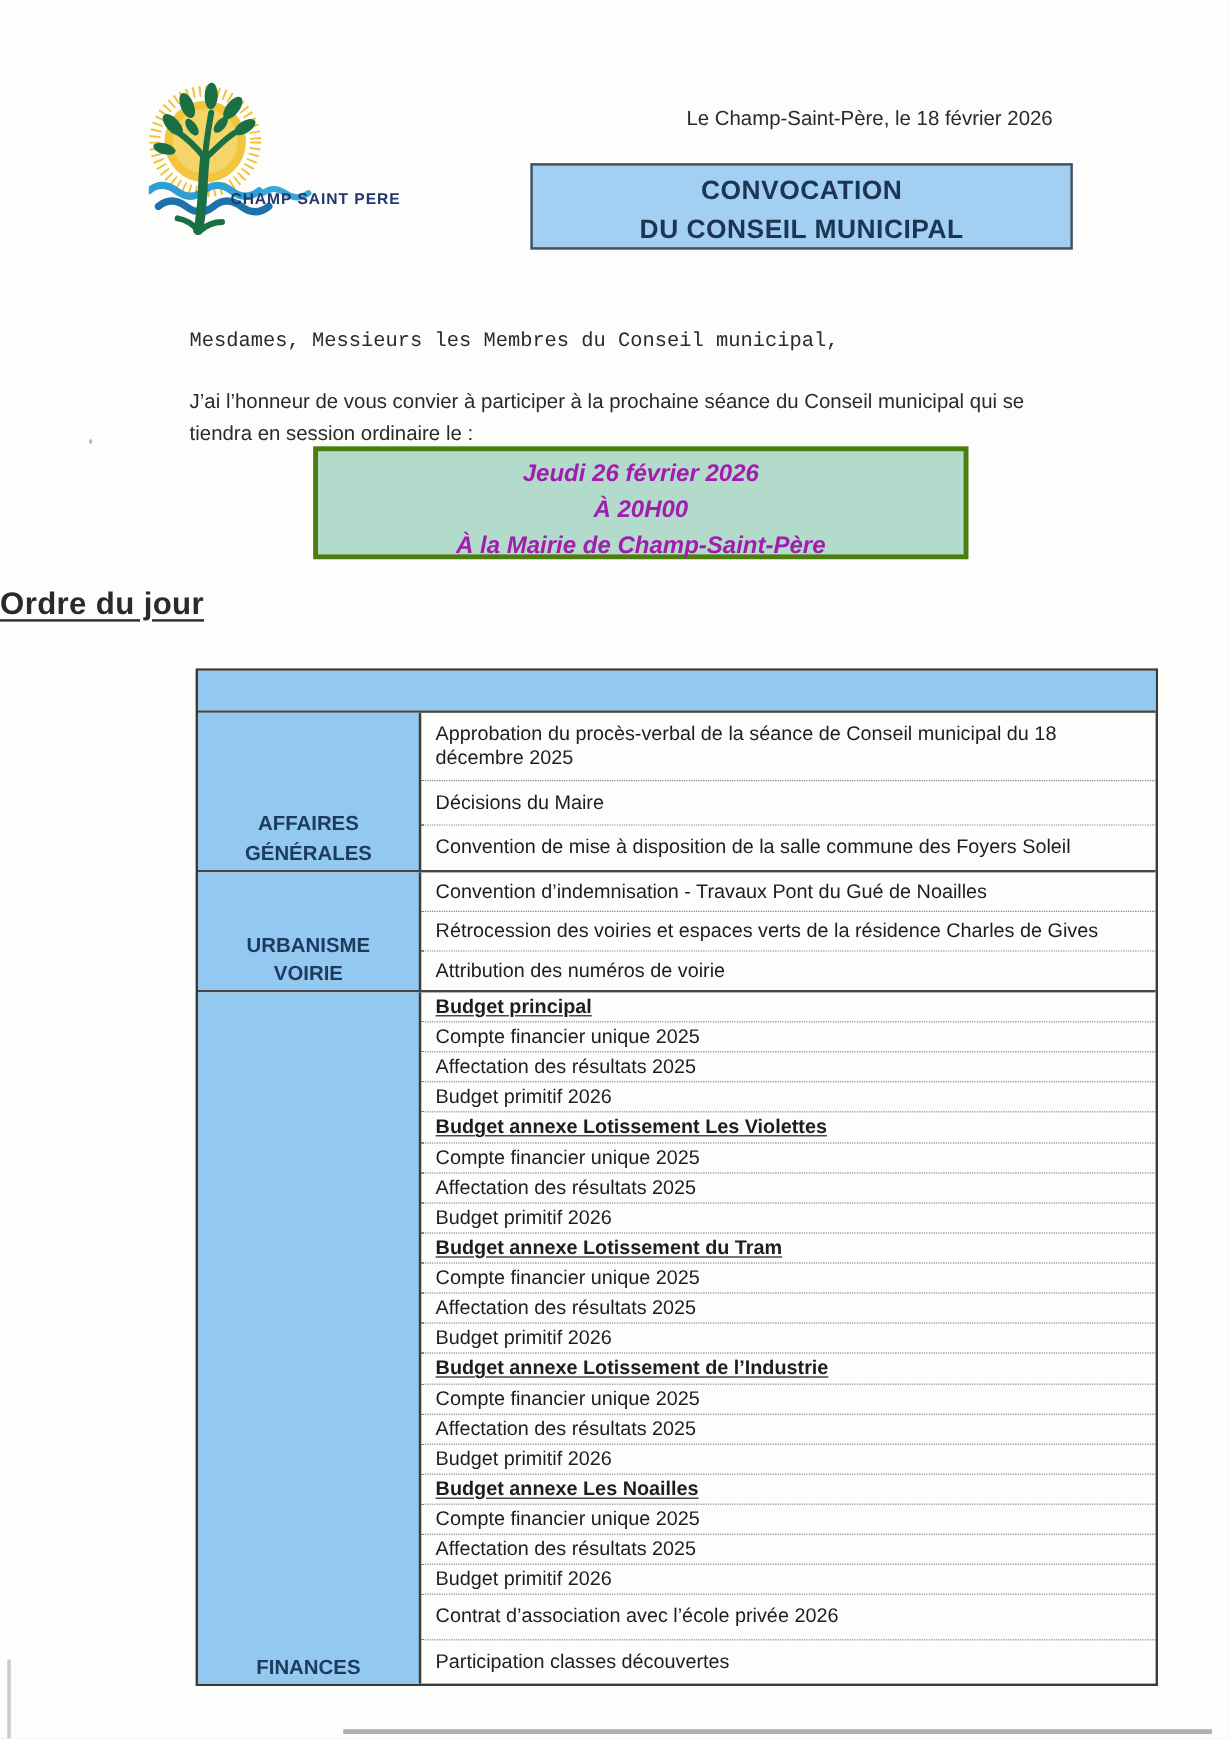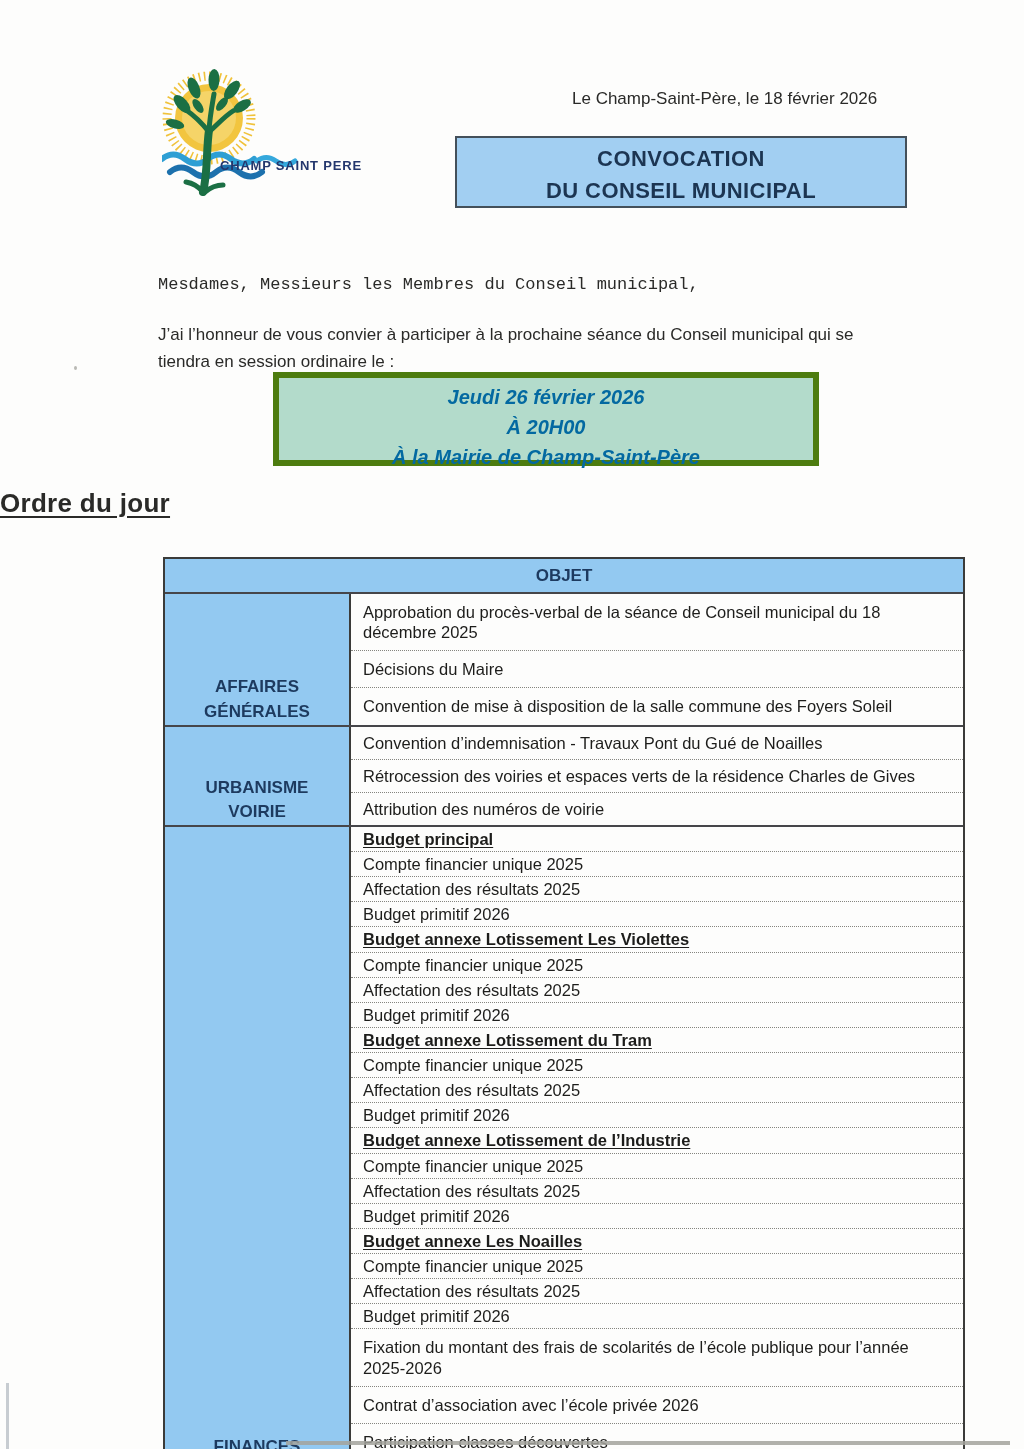--- a/index.html
+++ b/index.html
@@ -8,56 +8,56 @@
     position:relative;
     width:1024px; height:1449px;
     margin:0 auto;
     background:#fdfdfc;
     font-family:"Liberation Sans", sans-serif;
     color:#1d1d1b;
     overflow:hidden;
   }
 
   
-  .logo { position:absolute; left:152px; top:66px; width:230px; height:135px;text-align:center; }
+  .logo { position:absolute; left:124px; top:66px; width:230px; height:135px; }
   .logo-text {
     position:absolute; left:68px; top:92px;
     font-size:13px; font-weight:bold; letter-spacing:0.8px;
     color:#24376d; white-space:nowrap;
   }
   .date-line {
     position:absolute; left:572px; top:89px;
     font-size:17px; color:#2a2a28;
   }
   .convocation-box {
-    position:absolute; left:455px; top:136px; width:452px; height:72px;
+    position:absolute; left:442px; top:136px; width:452px; height:72px;
     background:var(--c-header_blue, #a2cff2);
     border:2px solid #44505a;
     text-align:center;
     font-size:22px; font-weight:bold; letter-spacing:0.4px;
     color:#1c3552;
     line-height:1.45; padding-top:5px;
   }
 
   
   .salutation {
     position:absolute; left:158px; top:258px;
     font-size:17px; color:#2a2a28;font-family:Liberation Mono, monospace;
   }
   .intro {
     position:absolute; left:158px; top:304px;
     font-size:17px; color:#2a2a28; line-height:1.6;
   }
   .meeting-box {
-    position:absolute; left:273px; top:372px; width:546px; height:94px;
+    position:absolute; left:261px; top:372px; width:546px; height:94px;
     background:var(--c-meeting_green, #b3dbcb);
-    border:6px solid #4d7c0f;
+    border:4px solid #4d7c0f;
     text-align:center;
     font-size:20px; font-weight:bold; font-style:italic;
-    color:#0369a1; line-height:1.5; padding-top:4px;
+    color:#a21caf; line-height:1.5; padding-top:4px;
   }
   .agenda-title {
     position:absolute; left:0; top:488px; width:100%;
     margin:0; text-align:left;
     font-size:26px; font-weight:bold; text-decoration:underline;
     text-underline-offset:4px;
     color:#2a2a28; letter-spacing:0.3px;
   }
 
   
@@ -162,21 +162,20 @@
   <div class="meeting-box">
     <div>Jeudi 26 février 2026</div>
     <div>À 20H00</div>
     <div>À la Mairie de Champ-Saint-Père</div>
   </div>
 
   <h2 class="agenda-title">Ordre du jour</h2>
 
   <div class="agenda-table">
     <div class="t-header">
-      <div class="t-object-h">OBJET</div>
     </div>
     <div id="agenda-groups">
         <div class="t-group">
           <div class="t-domain">
             <div>AFFAIRES</div>
             <div>GÉNÉRALES</div>
           </div>
           <div class="t-items">
             <div class="t-item roomy">
               <span>Approbation du procès-verbal de la séance de Conseil municipal du 18 décembre 2025</span>
@@ -265,23 +264,20 @@
             <div class="t-item compact">
               <span>Compte financier unique 2025</span>
             </div>
             <div class="t-item compact">
               <span>Affectation des résultats 2025</span>
             </div>
             <div class="t-item compact">
               <span>Budget primitif 2026</span>
             </div>
             <div class="t-item roomy">
-              <span>Fixation du montant des frais de scolarités de l’école publique pour l’année 2025-2026</span>
-            </div>
-            <div class="t-item roomy">
               <span>Contrat d’association avec l’école privée 2026</span>
             </div>
             <div class="t-item roomy">
               <span>Participation classes découvertes</span>
             </div>
           </div>
         </div>
       </div>
   </div>
 

